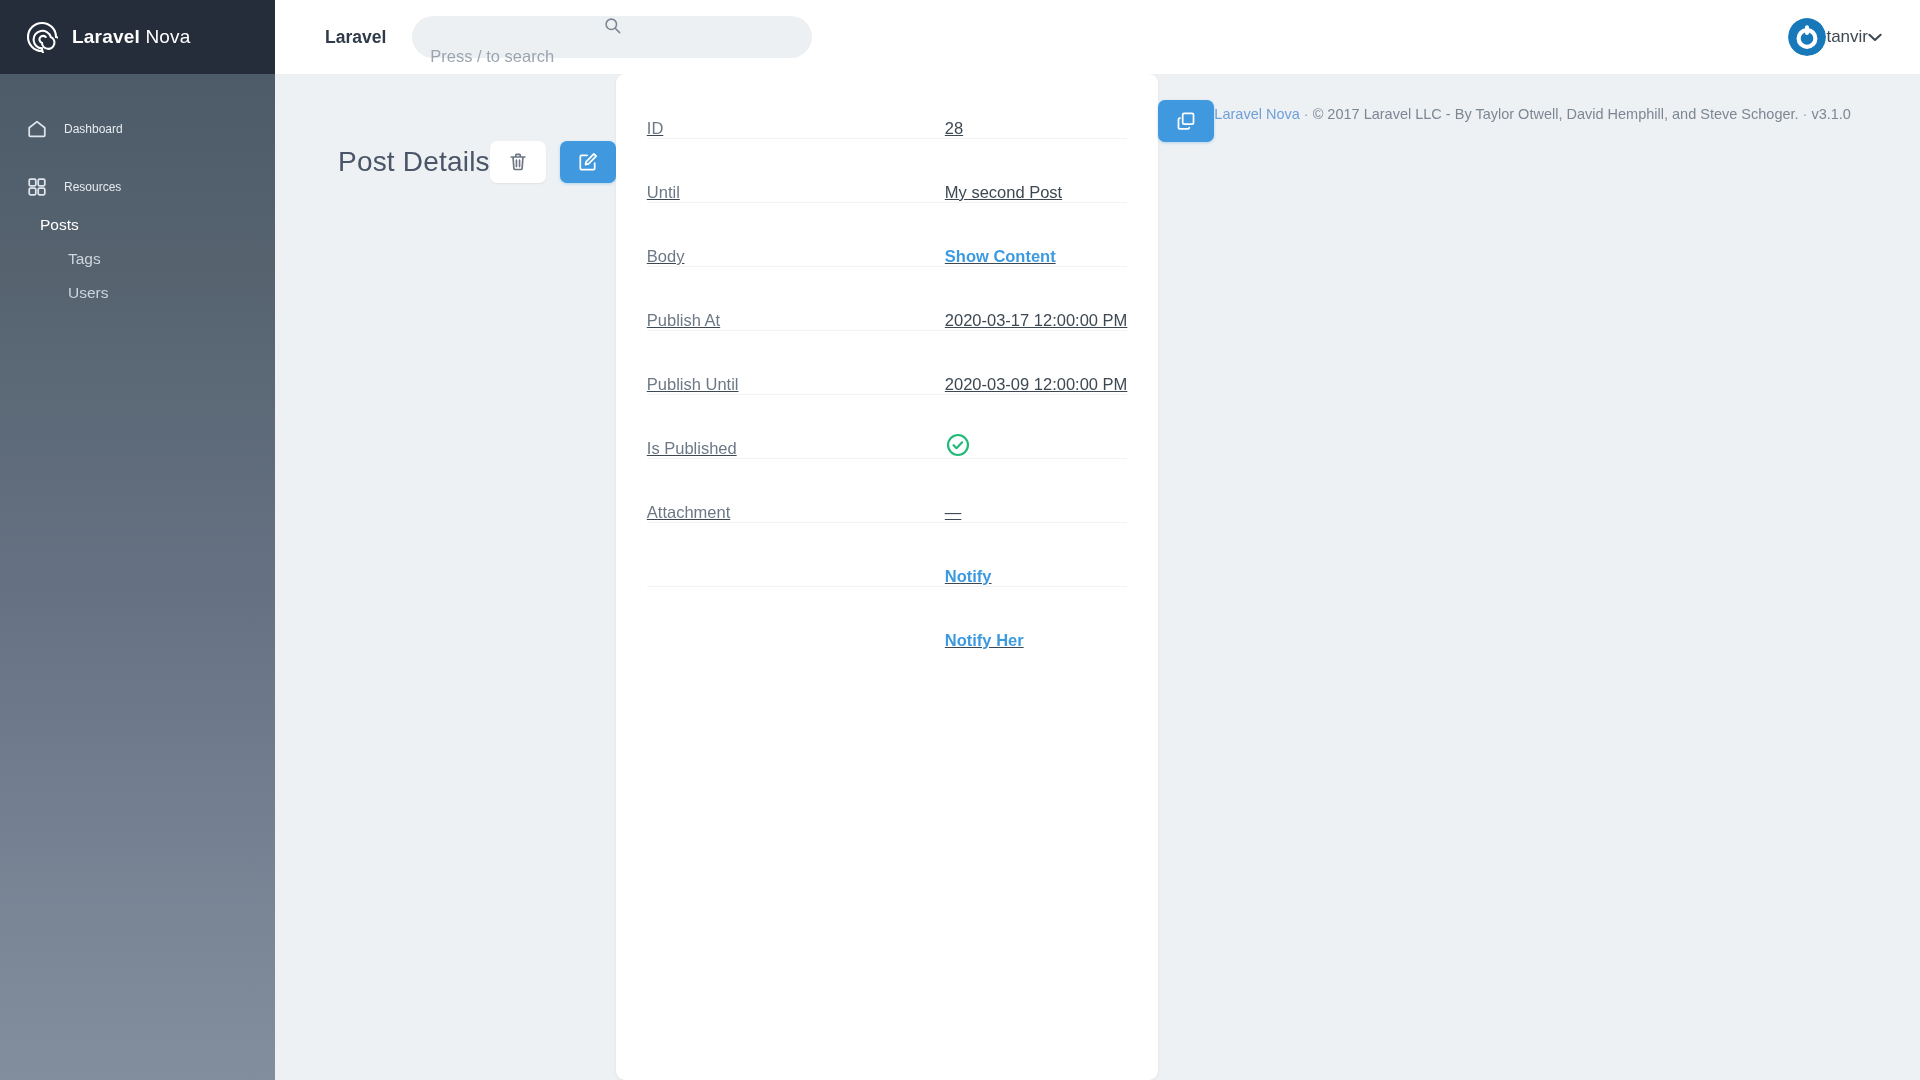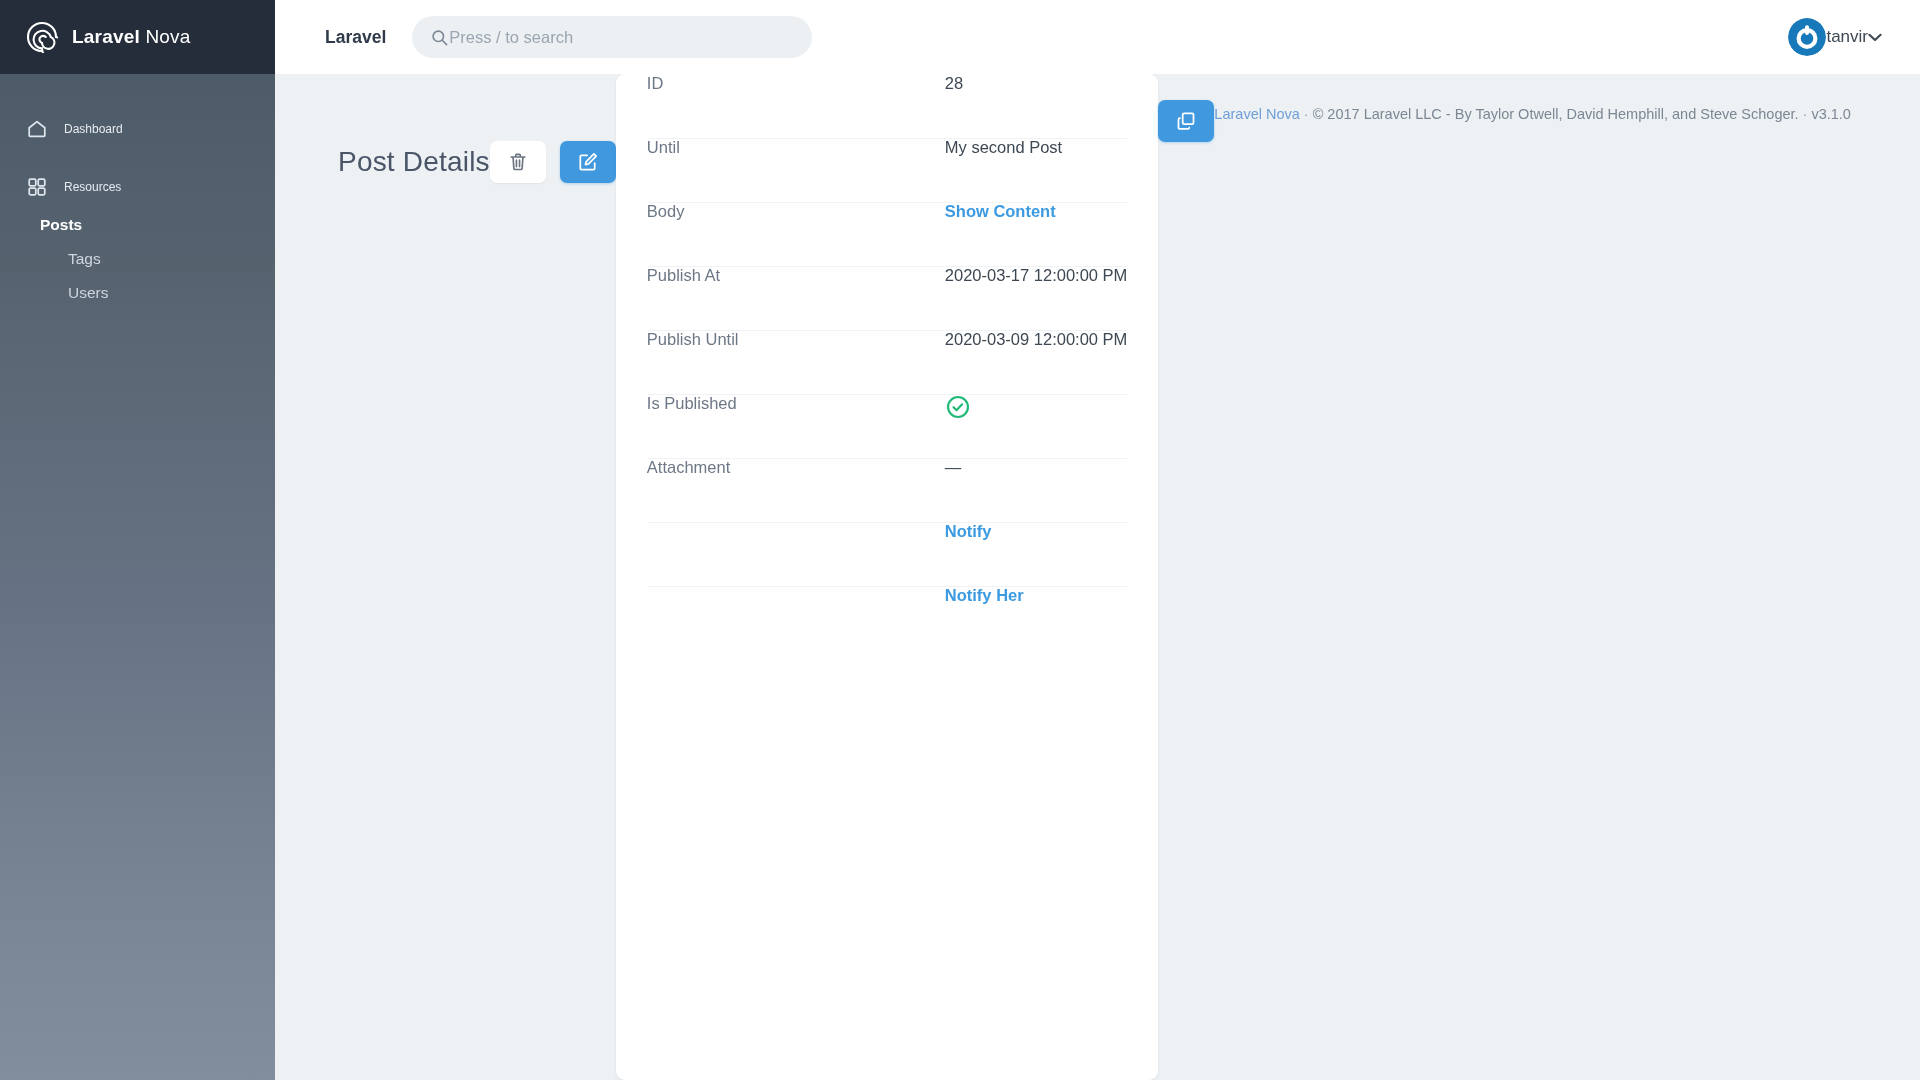--- a/index.html
+++ b/index.html
@@ -67,21 +67,21 @@
   .nav-item .nav-icon { width: 22px; height: 22px; flex: 0 0 22px; display: block; }
 
   .nav-sub {
     display: block;
     padding: 8px 26px 8px 68px;
     font-size: 15.5px;
     color: #cdd5de;
     cursor: pointer;
     text-decoration: none;
   }
-  .nav-sub.active { color: #ffffff; font-weight: 700; padding-left: 40px; }
+  .nav-sub.active { color: #ffffff; font-weight: 400; padding-left: 40px; }
 
   
   .main {
     flex: 1 1 auto;
     height: 1080px;
     display: flex;
     flex-direction: column;
     background: #edf1f4;
   }
 
@@ -103,21 +103,23 @@
   }
 
   .search-pill {
     width: 400px;
     height: 42px;
     background: #edf0f2;
     border-radius: 21px;
     display: flex;
     align-items: center;
     padding: 0 18px;
+    gap: 12px;
     cursor: text;
+    flex-direction: column;
   }
   .search-pill svg { width: 19px; height: 19px; flex: 0 0 19px; display: block; }
   .search-input {
     border: 0;
     outline: 0;
     background: transparent;
     font-family: "Liberation Sans", sans-serif;
     font-size: 16.5px;
     color: #4a5568;
     width: 100%;
@@ -181,25 +183,26 @@
   
   .card {
     background: #ffffff;
     border-radius: 9px;
     box-shadow: 0 1px 3px rgba(0,0,0,.07);
     padding: 0 0 4px 0;
   }
 
   .field-row {
     display: flex;
-    align-items: flex-start;
+    align-items: flex-end;
     min-height: 64px;
     padding: 0 31px;
     margin: 0 0 0 0;
     position: relative;
+    text-decoration: underline;
   }
   .field-row + .field-row::before {
     content: "";
     position: absolute;
     left: 31px;
     right: 31px;
     top: 0;
     height: 1px;
     background: #f0f2f4;
   }

